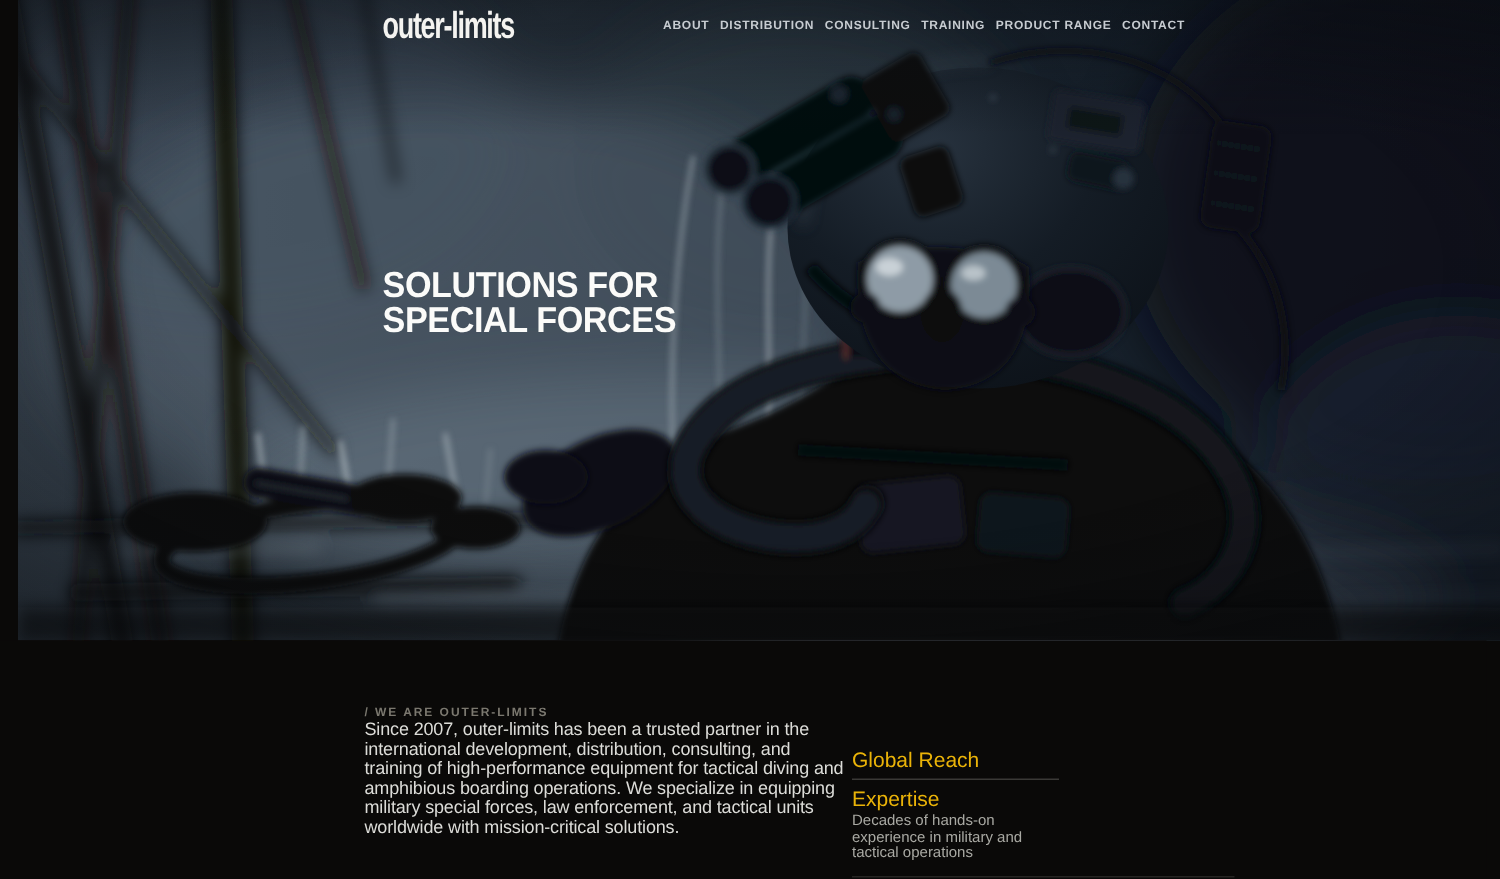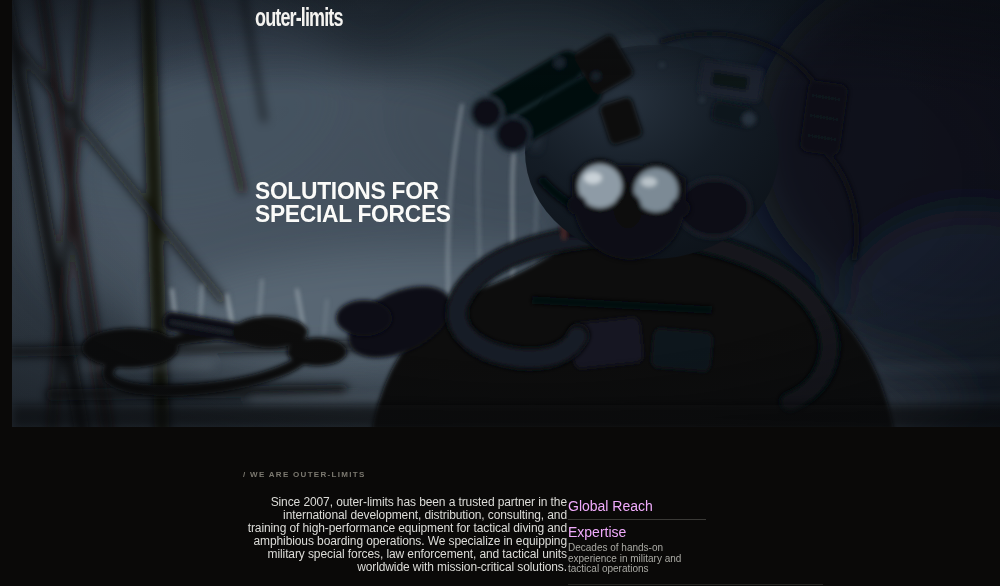--- a/index.html
+++ b/index.html
@@ -40,29 +40,28 @@
   h1.hero-heading span { display:block; }
 
   
   .about { position:absolute; top:427px; left:0; width:991px; height:159px; background: var(--bg, #0a0908); }
   .kicker {
     position:absolute; top:43px; left:243px;
     font-size:8px; font-weight:700; letter-spacing:1.3px;
     color: var(--kicker, #7b786f); white-space:nowrap;
   }
   .about-paragraph {
-    position:absolute; top:69px; left:243px; width:324px;
+    position:absolute; top:53px; left:243px; width:324px;
     font-size:12px; line-height:13px; letter-spacing:-.1px;
     color: var(--text, #dcdcd8);
-    text-align: right;
   }
   .facts { position:absolute; top:72px; left:568px; width:138px; }
   .fact h3 {
     font-size:14px; font-weight:400; line-height:15px;
-    color:#f0abfc; letter-spacing:0;
+    color:#eab308; letter-spacing:0;
   }
   .fact p {
     margin-top:3px; font-size:10px; line-height:10.5px;
     color: var(--muted, #a9a9a3);
   }
   .facts hr {
     border:none; border-top:1px solid var(--divider, #3a3936);
     margin:5px 0 5px 0; width:138px;
   }
   .bottom-divider {
@@ -238,20 +237,28 @@
     </g>
 
     <rect x="0" y="405" width="1000" height="23" fill="#0a0d11" opacity=".6" filter="url(#b5)"></rect>
 
     <rect x="0" y="0" width="1000" height="427" fill="url(#vig)"></rect>
     <rect x="0" y="0" width="1000" height="90" fill="url(#topfade)"></rect>
   </svg>
 
   <div class="logo">outer-limits</div>
 
+  <nav class="main-nav">
+    <a>ABOUT</a>
+    <a>DISTRIBUTION</a>
+    <a>CONSULTING</a>
+    <a>TRAINING</a>
+    <a>PRODUCT RANGE</a>
+    <a>CONTACT</a>
+  </nav>
 
   <h1 class="hero-heading">
     <span>SOLUTIONS FOR</span>
     <span>SPECIAL FORCES</span>
   </h1>
 </div>
 
 <section class="about">
   <div class="kicker">/ WE ARE OUTER-LIMITS</div>
 

